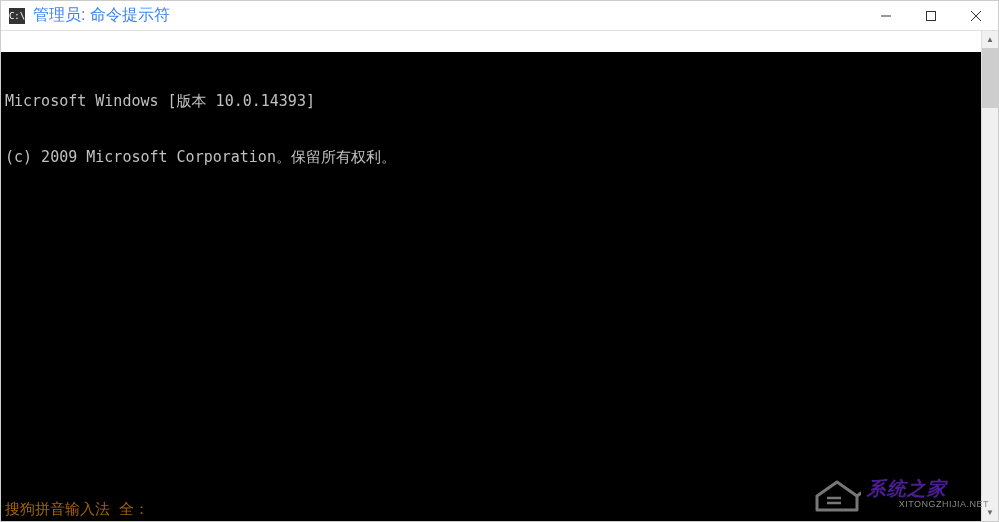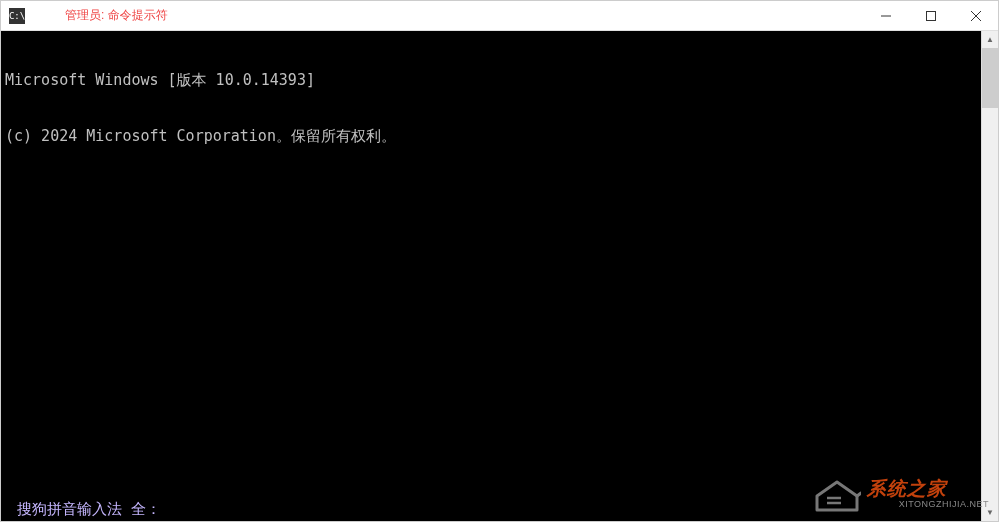--- a/index.html
+++ b/index.html
@@ -33,24 +33,23 @@
       background: #333;
       margin-right: 8px;
       display: flex;
       align-items: center;
       justify-content: center;
       font-size: 9px;
       color: #fff;
       font-family: monospace;
     }
     .title-text {
-      font-size: 12px;
-      color: #ef4444;
+      font-size: 16px;
+      color: #3b82f6;
       flex: 1;
-      margin-left: 32px;
     }
     .window-controls {
       display: flex;
       height: 100%;
     }
     .win-btn {
       width: 45px;
       height: 100%;
       display: flex;
       align-items: center;
@@ -68,27 +67,28 @@
     .terminal {
       flex: 1;
       background: #000;
       color: #c0c0c0;
       font-family: "NSimSun", "SimSun", "Consolas", monospace;
       font-size: 15px;
       line-height: 1.25;
       padding: 2px 4px;
       white-space: pre;
       position: relative;
+      margin-top: 21px;
     }
     .terminal-line { display: block; }
     .status-line {
       position: absolute;
       bottom: 2px;
-      left: 16px;
-      color: #c4b5fd;
+      left: 4px;
+      color: #a16207;
     }
     .scrollbar {
       width: 17px;
       background: #f0f0f0;
       border-left: 1px solid #ddd;
       position: relative;
     }
     .scroll-up, .scroll-down {
       height: 17px;
       display: flex;
@@ -122,21 +122,21 @@
       position: relative;
     }
     .wm-text {
       display: flex;
       flex-direction: column;
       line-height: 1.1;
     }
     .wm-title {
       font-size: 19px;
       font-weight: bold;
-      color: #c2410c;
+      color: #4c1d95;
       font-style: italic;
       letter-spacing: 1px;
     }
     .wm-sub {
       font-size: 9px;
       color: #888;
       letter-spacing: 0.5px;
       margin-left: 32px;
     }
   </style>
@@ -162,21 +162,21 @@
         <svg viewBox="0 0 10 10">
             <line x1="0" y1="0" x2="10" y2="10" stroke="currentColor" stroke-width="1"></line>
             <line x1="10" y1="0" x2="0" y2="10" stroke="currentColor" stroke-width="1"></line>
           </svg>
       </div>
     </div>
   </div>
   <div class="terminal-area">
     <div class="terminal">
       <span class="terminal-line">Microsoft Windows [版本 10.0.14393]</span>
-      <span class="terminal-line">(c) 2024 Microsoft Corporation。保留所有权利。</span>
+      <span class="terminal-line">(c) 2009 Microsoft Corporation。保留所有权利。</span>
       <span class="terminal-line"></span>
       <span class="status-line">搜狗拼音输入法 全：</span>
     </div>
     <div class="scrollbar">
       <div class="scroll-up">▲</div>
       <div class="scroll-thumb"></div>
       <div class="scroll-down">▼</div>
     </div>
   </div>
 </div>

